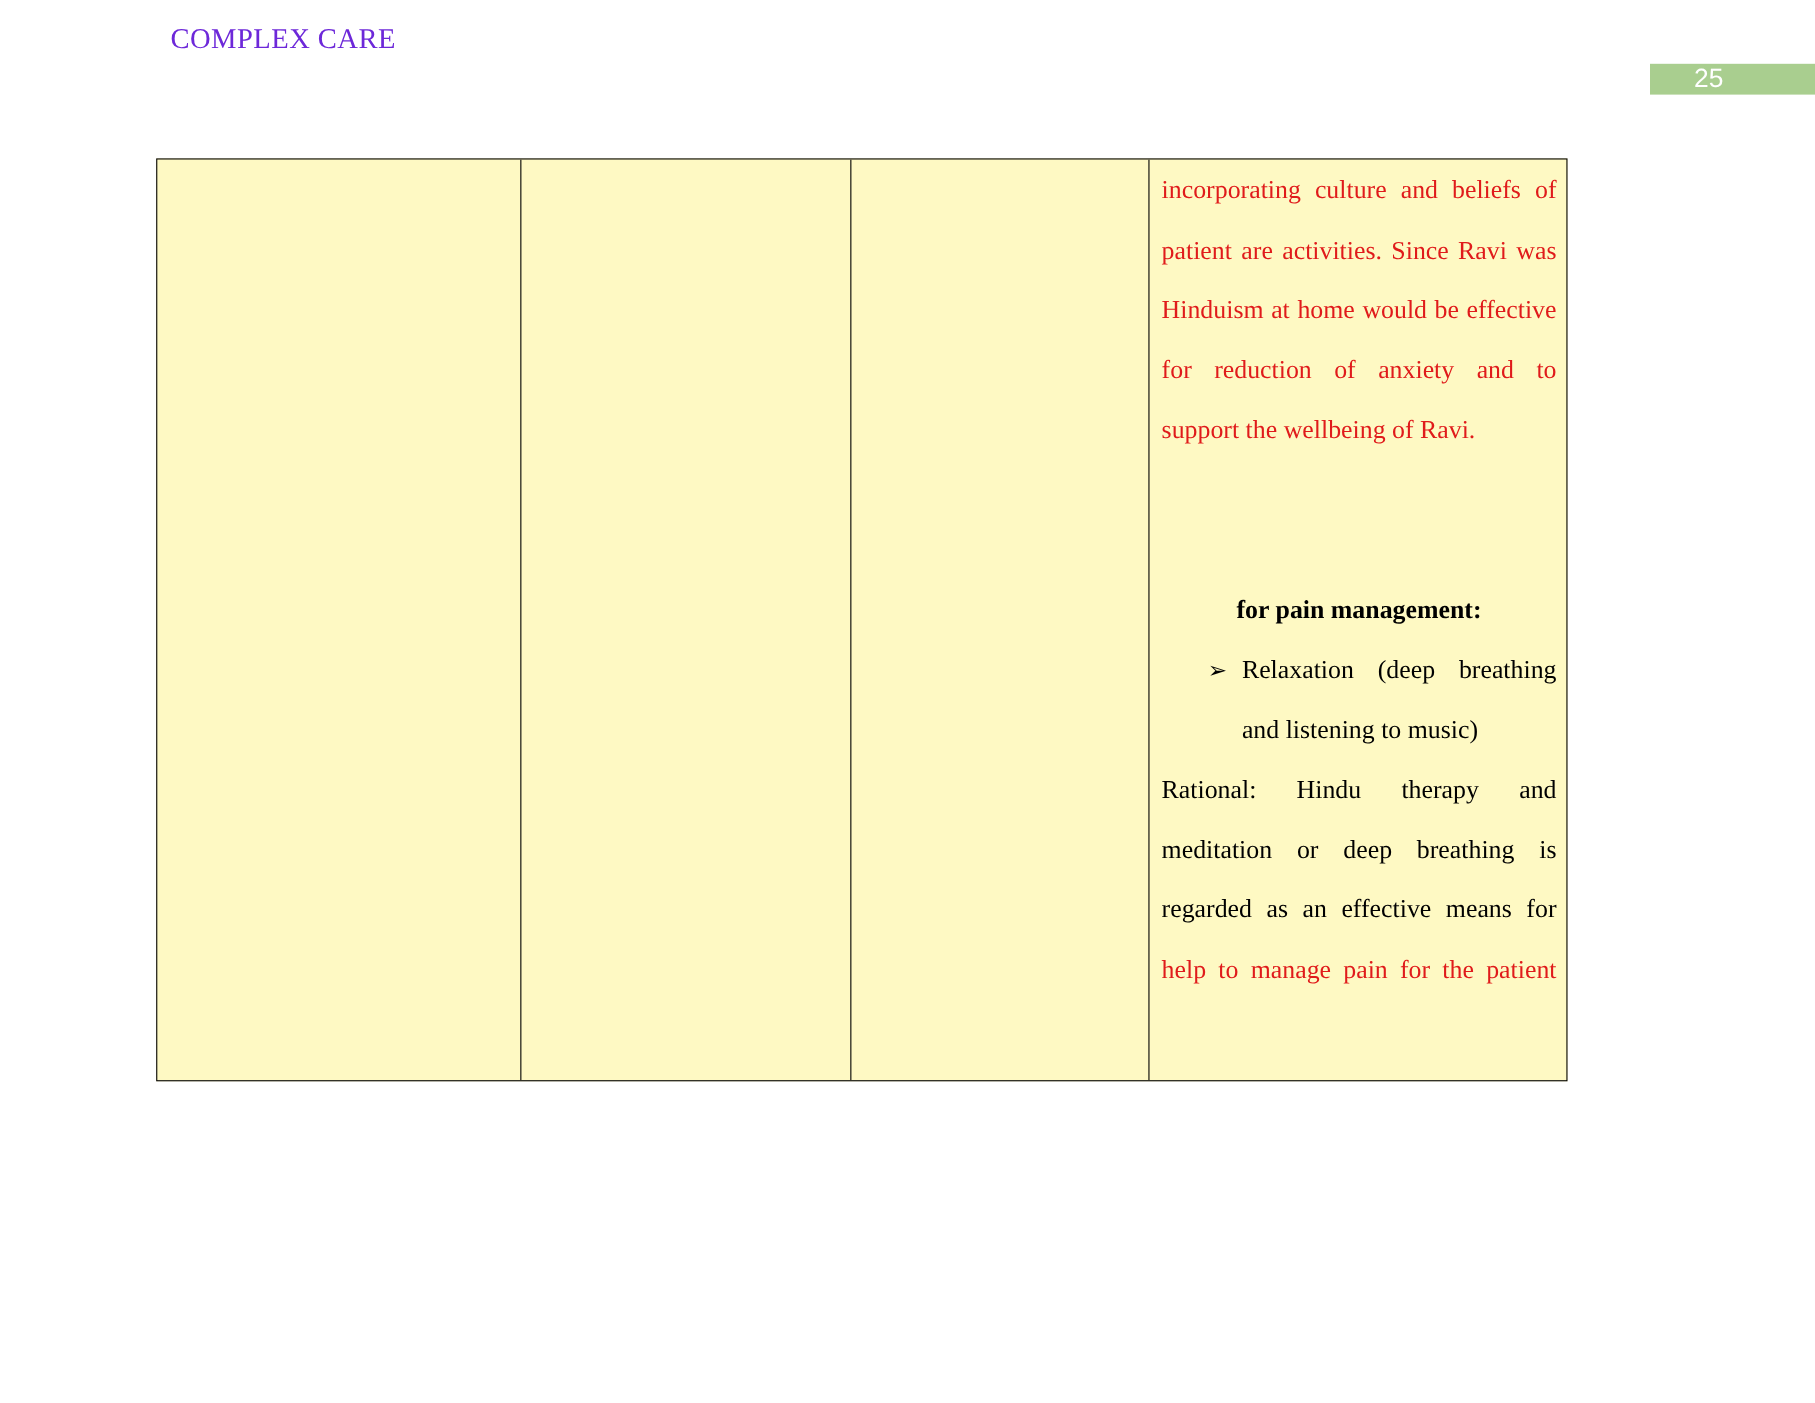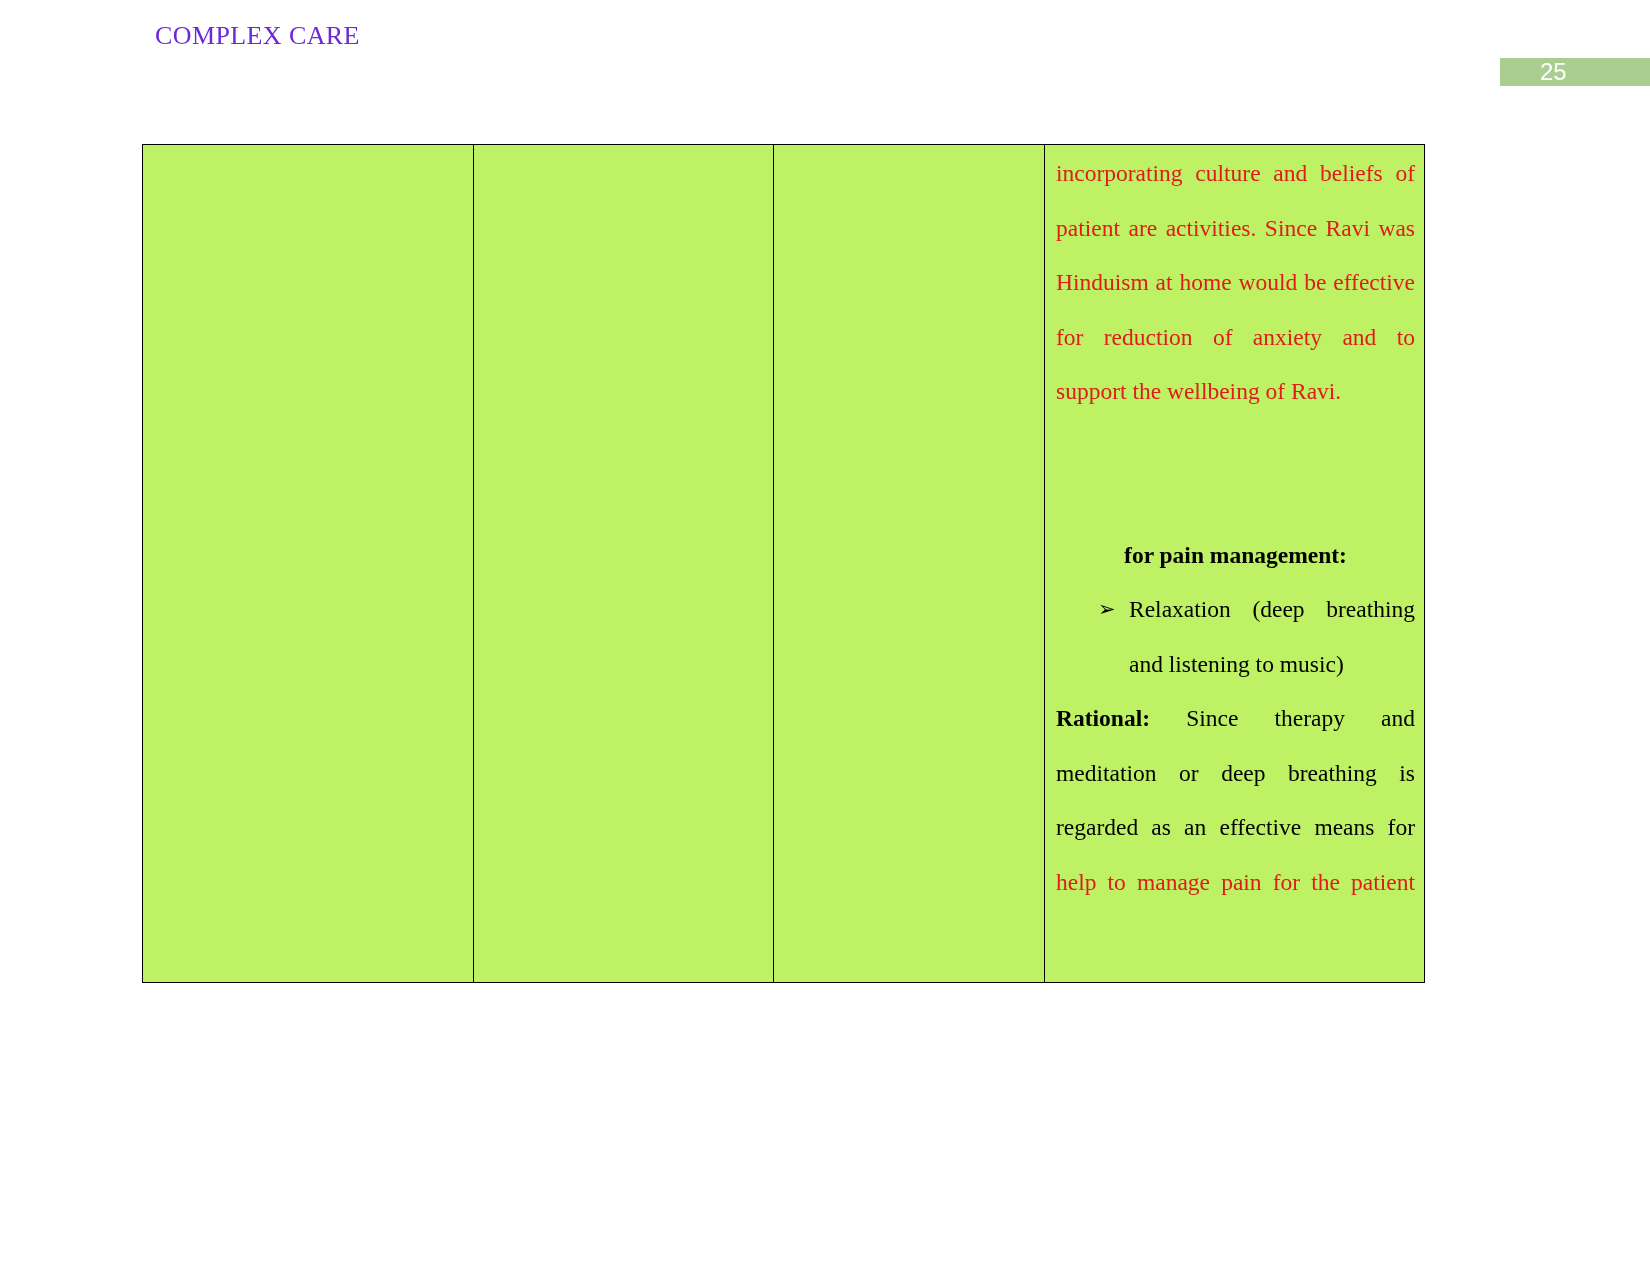--- a/index.html
+++ b/index.html
@@ -53,21 +53,21 @@
   
   .care-table {
     position: absolute;
     left: 142px;
     top: 144px;
     width: 1283px;
     height: 839px;
     border: 1.5px solid #000000;
     border-collapse: collapse;
     box-sizing: border-box;
-    background: #bef264;
+    background: #fef9c3;
   }
   .table-inner {
     position: relative;
     width: 100%;
     height: 100%;
     overflow: hidden;
   }
   .col-sep {
     position: absolute;
     top: 0;
@@ -103,21 +103,21 @@
     padding-top: 1px;
   }
 
   p.doc-para {
     margin: 0;
     text-align: justify;
     text-justify: inter-word;
   }
 
   .red { color: #E01B1B; }
-  .bold { font-weight: bold; }
+  .bold { font-weight: normal; }
 
   .spacer-para {
     height: 54.5px;
   }
 
   .heading-para {
     margin: 0;
     font-weight: bold;
     text-align: center;
   }
@@ -193,21 +193,21 @@
 
         <p class="heading-para">for pain management:</p>
 
         <div class="bullet-item">
           <span class="bullet-glyph">➢</span>
           <span class="jline">Relaxation (deep breathing</span>
           <span class="jline nolast">and listening to music)</span>
         </div>
 
         <p class="doc-para">
-          <span class="jline"><span class="bold">Rational:</span><span> Since therapy and</span></span>
+          <span class="jline"><span class="bold">Rational:</span><span> Hindu therapy and</span></span>
           <span class="jline">meditation or deep breathing is</span>
           <span class="jline">regarded as an effective means for</span>
           <span class="jline red">help to manage pain for the patient</span>
         </p>
 
       </div>
     </div>
 
   </div>
 </div>

